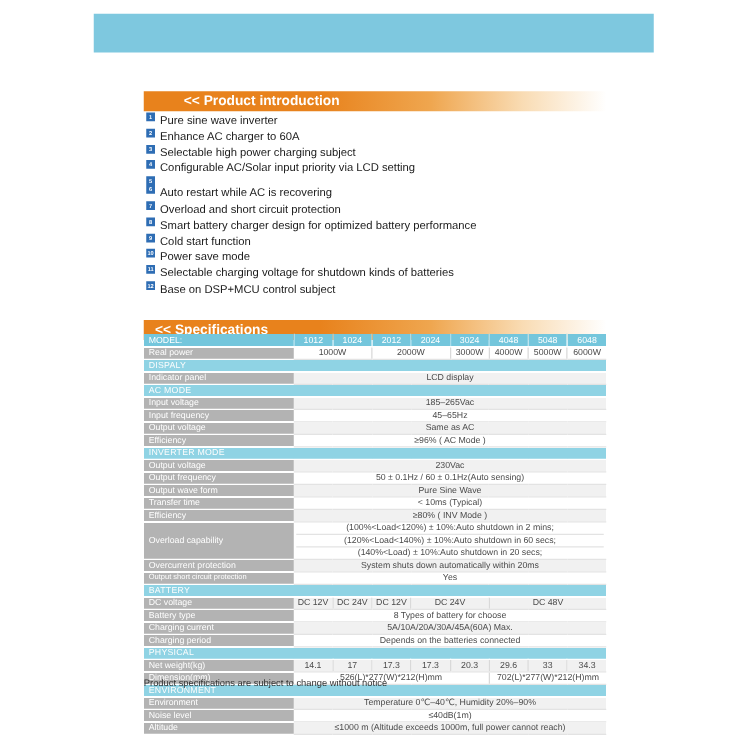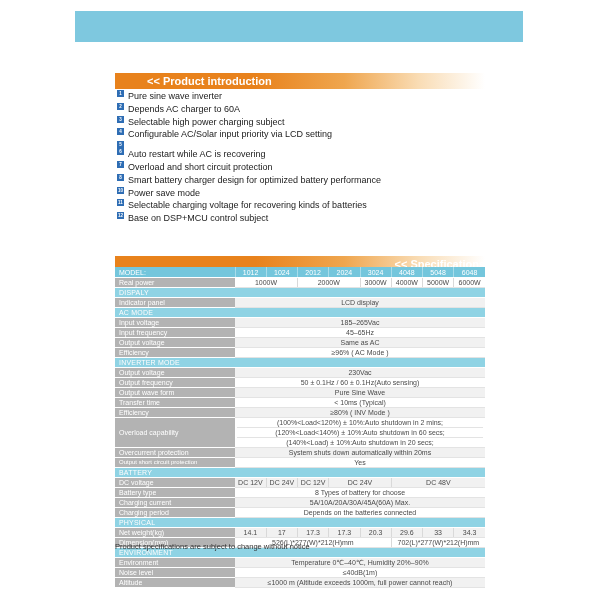--- a/index.html
+++ b/index.html
@@ -14,21 +14,21 @@
   .top-banner{position:absolute;left:75px;top:11px;width:448px;height:31px;background:#7EC8DF;}
 
   
   .sec-title{
     position:absolute;left:115px;width:370px;height:16px;
     background:linear-gradient(90deg,#E8821C 0%,#E8821C 38%,#EFA64F 62%,#F9DCB4 82%,#FFFFFF 100%);
     color:#ffffff;font-weight:bold;font-size:11px;line-height:16px;
     padding-left:9px;box-sizing:border-box;white-space:nowrap;
   }
   .sec-title.intro{top:73px;padding-left:32px;}
-  .sec-title.specs{top:256px;text-align:right;}
+  .sec-title.specs{top:256px;}
 
   
   .intro-list{position:absolute;left:117px;top:90px;width:368px;list-style:none;margin:0;padding:0;}
   .intro-list li{
     font-size:9px;line-height:12.8px;color:#1b1b1b;white-space:nowrap;
     display:flex;align-items:flex-start;
   }
   .bullet-ico{
     display:inline-block;width:7px;height:7px;background:#2E6DB4;color:#fff;
     font-size:4.5px;line-height:7px;text-align:center;margin-right:4px;flex:0 0 auto;
@@ -83,21 +83,21 @@
 
   <div class="sec-title intro">&lt;&lt; Product introduction</div>
 
   <ul class="intro-list">
       <li>
         <span class="bullet-ico">1</span>
         <span>Pure sine wave inverter</span>
       </li>
       <li>
         <span class="bullet-ico">2</span>
-        <span>Depends AC charger to 60A</span>
+        <span>Enhance AC charger to 60A</span>
       </li>
       <li>
         <span class="bullet-ico">3</span>
         <span>Selectable high power charging subject</span>
       </li>
       <li>
         <span class="bullet-ico">4</span>
         <span>Configurable AC/Solar input priority via LCD setting</span>
       </li>
       <li>
@@ -109,26 +109,30 @@
       </li>
       <li>
         <span class="bullet-ico">7</span>
         <span>Overload and short circuit protection</span>
       </li>
       <li>
         <span class="bullet-ico">8</span>
         <span>Smart battery charger design for optimized battery performance</span>
       </li>
       <li>
+        <span class="bullet-ico">9</span>
+        <span>Cold start function</span>
+      </li>
+      <li>
         <span class="bullet-ico">10</span>
         <span>Power save mode</span>
       </li>
       <li>
         <span class="bullet-ico">11</span>
-        <span>Selectable charging voltage for recovering kinds of batteries</span>
+        <span>Selectable charging voltage for shutdown kinds of batteries</span>
       </li>
       <li>
         <span class="bullet-ico">12</span>
         <span>Base on DSP+MCU control subject</span>
       </li>
     </ul>
 
   <div class="sec-title specs">&lt;&lt; Specifications</div>
 
   <table class="spec-table">

